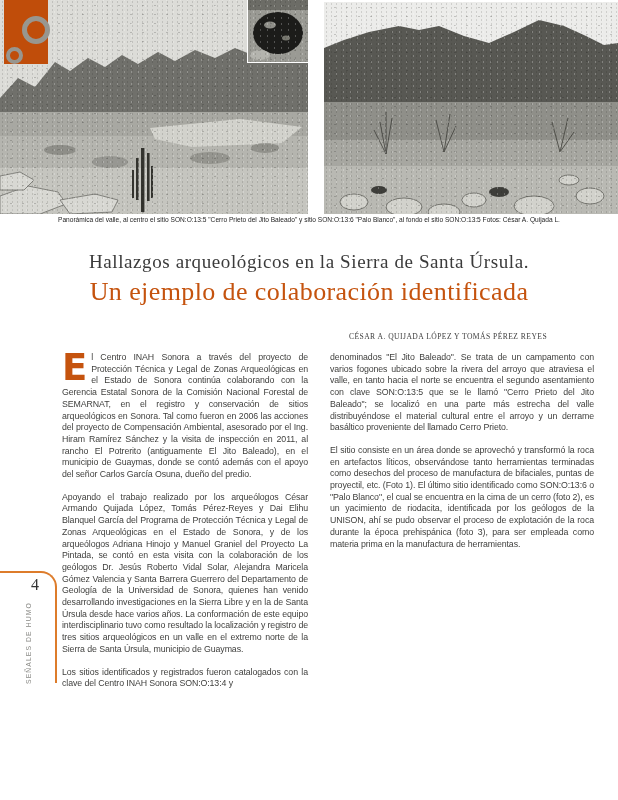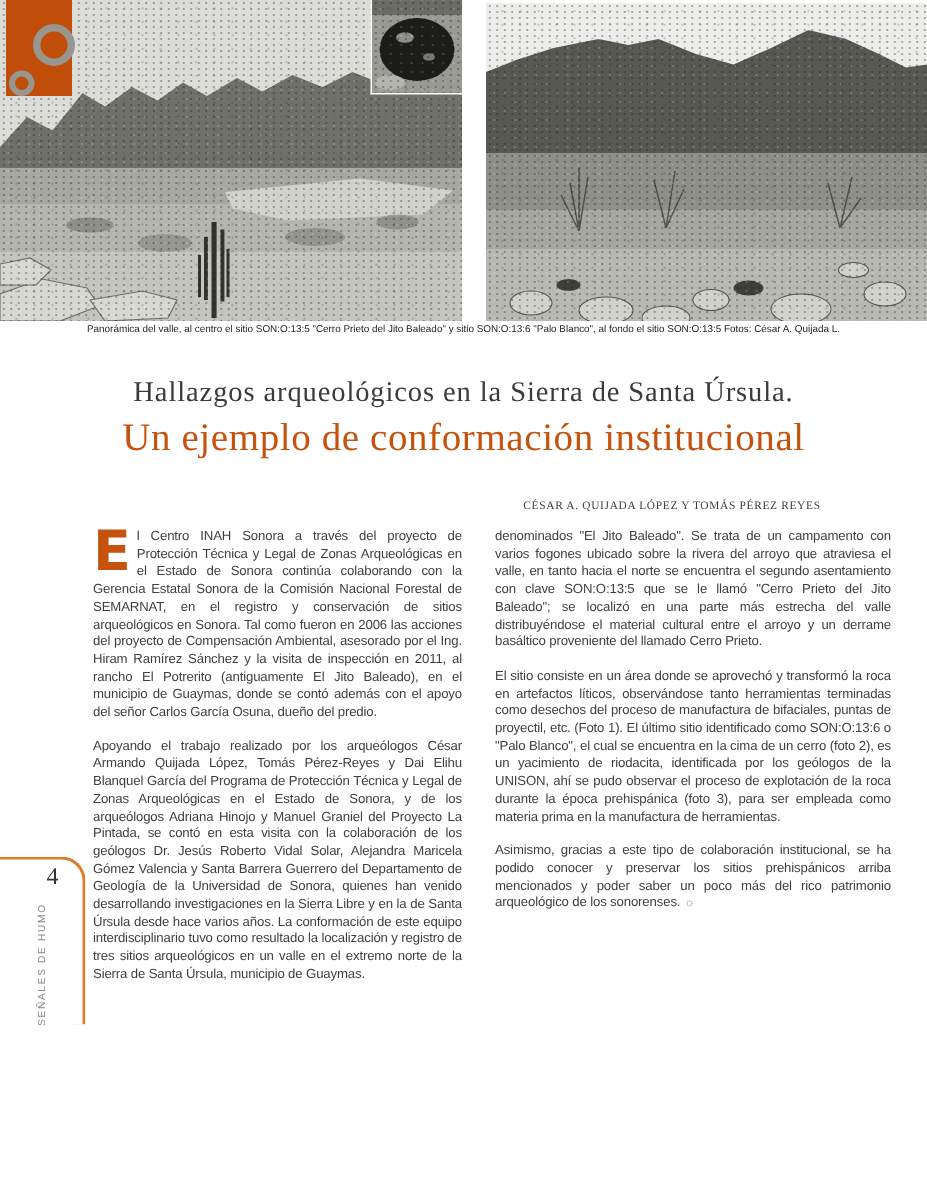--- a/index.html
+++ b/index.html
@@ -163,34 +163,34 @@
   <div class="logo">
     <div class="square"></div>
     <div class="ring ring-big"></div>
     <div class="ring ring-small"></div>
   </div>
 
   <div class="caption">Panorámica del valle, al centro el sitio SON:O:13:5 "Cerro Prieto del Jito Baleado" y sitio SON:O:13:6 "Palo Blanco", al fondo el sitio SON:O:13:5 Fotos: César A. Quijada L.</div>
 
   <div class="title-block">
     <div class="title-main">Hallazgos arqueológicos en la Sierra de Santa Úrsula.</div>
-    <div class="title-sub">Un ejemplo de conformación institucional</div>
+    <div class="title-sub">Un ejemplo de colaboración identificada</div>
   </div>
 
   <div class="authors">CÉSAR A. QUIJADA LÓPEZ Y TOMÁS PÉREZ REYES</div>
 
   <div class="columns">
     <div class="col col-left">
       <p><span class="dropcap">E</span><span>l Centro INAH Sonora a través del proyecto de Protección Técnica y Legal de Zonas Arqueológicas en el Estado de Sonora continúa colaborando con la Gerencia Estatal Sonora de la Comisión Nacional Forestal de SEMARNAT, en el registro y conservación de sitios arqueológicos en Sonora. Tal como fueron en 2006 las acciones del proyecto de Compensación Ambiental, asesorado por el Ing. Hiram Ramírez Sánchez y la visita de inspección en 2011, al rancho El Potrerito (antiguamente El Jito Baleado), en el municipio de Guaymas, donde se contó además con el apoyo del señor Carlos García Osuna, dueño del predio.</span></p>
       <p>Apoyando el trabajo realizado por los arqueólogos César Armando Quijada López, Tomás Pérez-Reyes y Dai Elihu Blanquel García del Programa de Protección Técnica y Legal de Zonas Arqueológicas en el Estado de Sonora, y de los arqueólogos Adriana Hinojo y Manuel Graniel del Proyecto La Pintada, se contó en esta visita con la colaboración de los geólogos Dr. Jesús Roberto Vidal Solar, Alejandra Maricela Gómez Valencia y Santa Barrera Guerrero del Departamento de Geología de la Universidad de Sonora, quienes han venido desarrollando investigaciones en la Sierra Libre y en la de Santa Úrsula desde hace varios años. La conformación de este equipo interdisciplinario tuvo como resultado la localización y registro de tres sitios arqueológicos en un valle en el extremo norte de la Sierra de Santa Úrsula, municipio de Guaymas.</p>
+      <p>Los sitios identificados y registrados fueron catalogados con la clave del Centro INAH Sonora SON:O:13:4 y</p>
     </div>
     <div class="col col-right">
       <p>denominados "El Jito Baleado". Se trata de un campamento con varios fogones ubicado sobre la rivera del arroyo que atraviesa el valle, en tanto hacia el norte se encuentra el segundo asentamiento con clave SON:O:13:5 que se le llamó "Cerro Prieto del Jito Baleado"; se localizó en una parte más estrecha del valle distribuyéndose el material cultural entre el arroyo y un derrame basáltico proveniente del llamado Cerro Prieto.</p>
       <p>El sitio consiste en un área donde se aprovechó y transformó la roca en artefactos líticos, observándose tanto herramientas terminadas como desechos del proceso de manufactura de bifaciales, puntas de proyectil, etc. (Foto 1). El último sitio identificado como SON:O:13:6 o "Palo Blanco", el cual se encuentra en la cima de un cerro (foto 2), es un yacimiento de riodacita, identificada por los geólogos de la UNISON, ahí se pudo observar el proceso de explotación de la roca durante la época prehispánica (foto 3), para ser empleada como materia prima en la manufactura de herramientas.</p>
-      <p><span>Asimismo, gracias a este tipo de colaboración institucional, se ha podido conocer y preservar los sitios prehispánicos arriba mencionados y poder saber un poco más del rico patrimonio arqueológico de los sonorenses.</span> <span class="endmark">☼</span></p>
     </div>
   </div>
 
   <div class="sidebar-rule"></div>
   <div class="page-number">4</div>
   <div class="magazine-name">SEÑALES DE HUMO</div>
 
 </div>
 
 </body></html>

